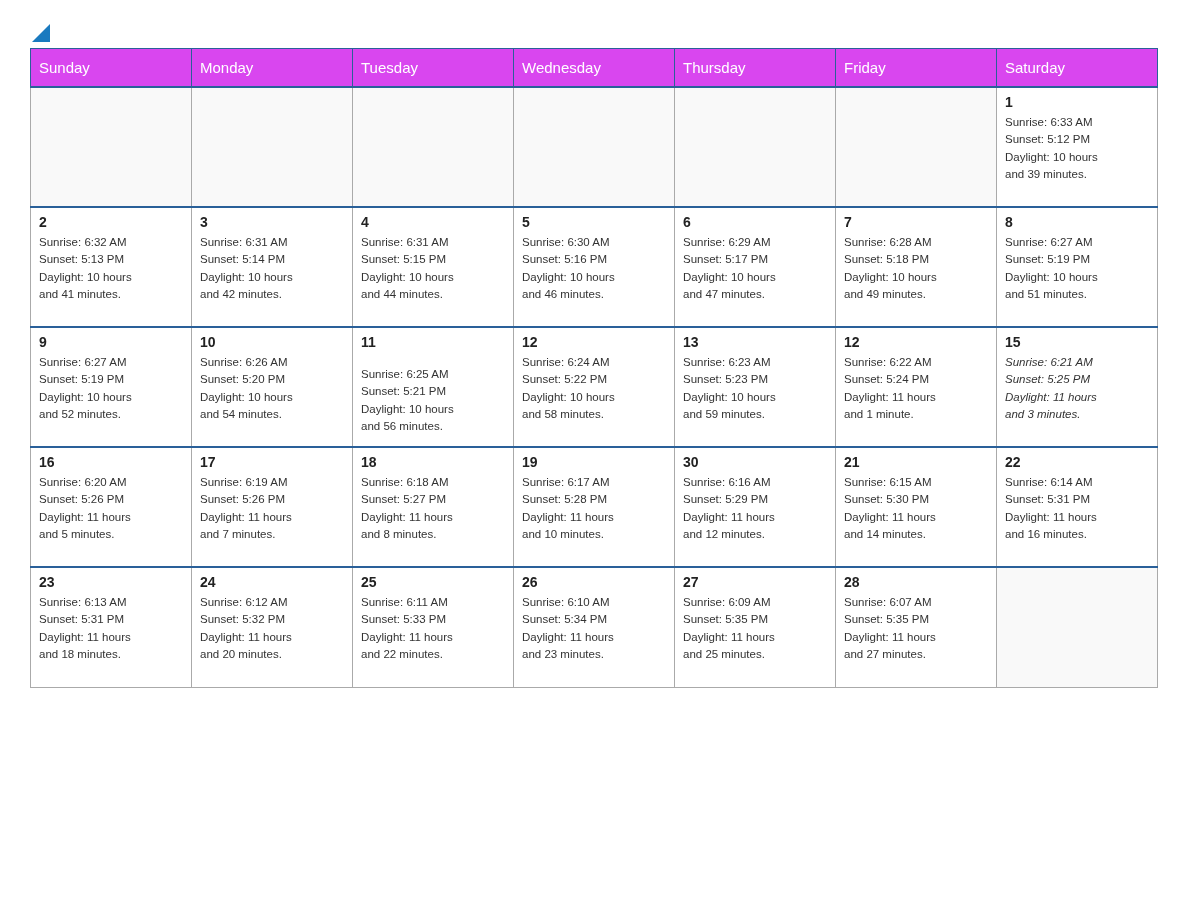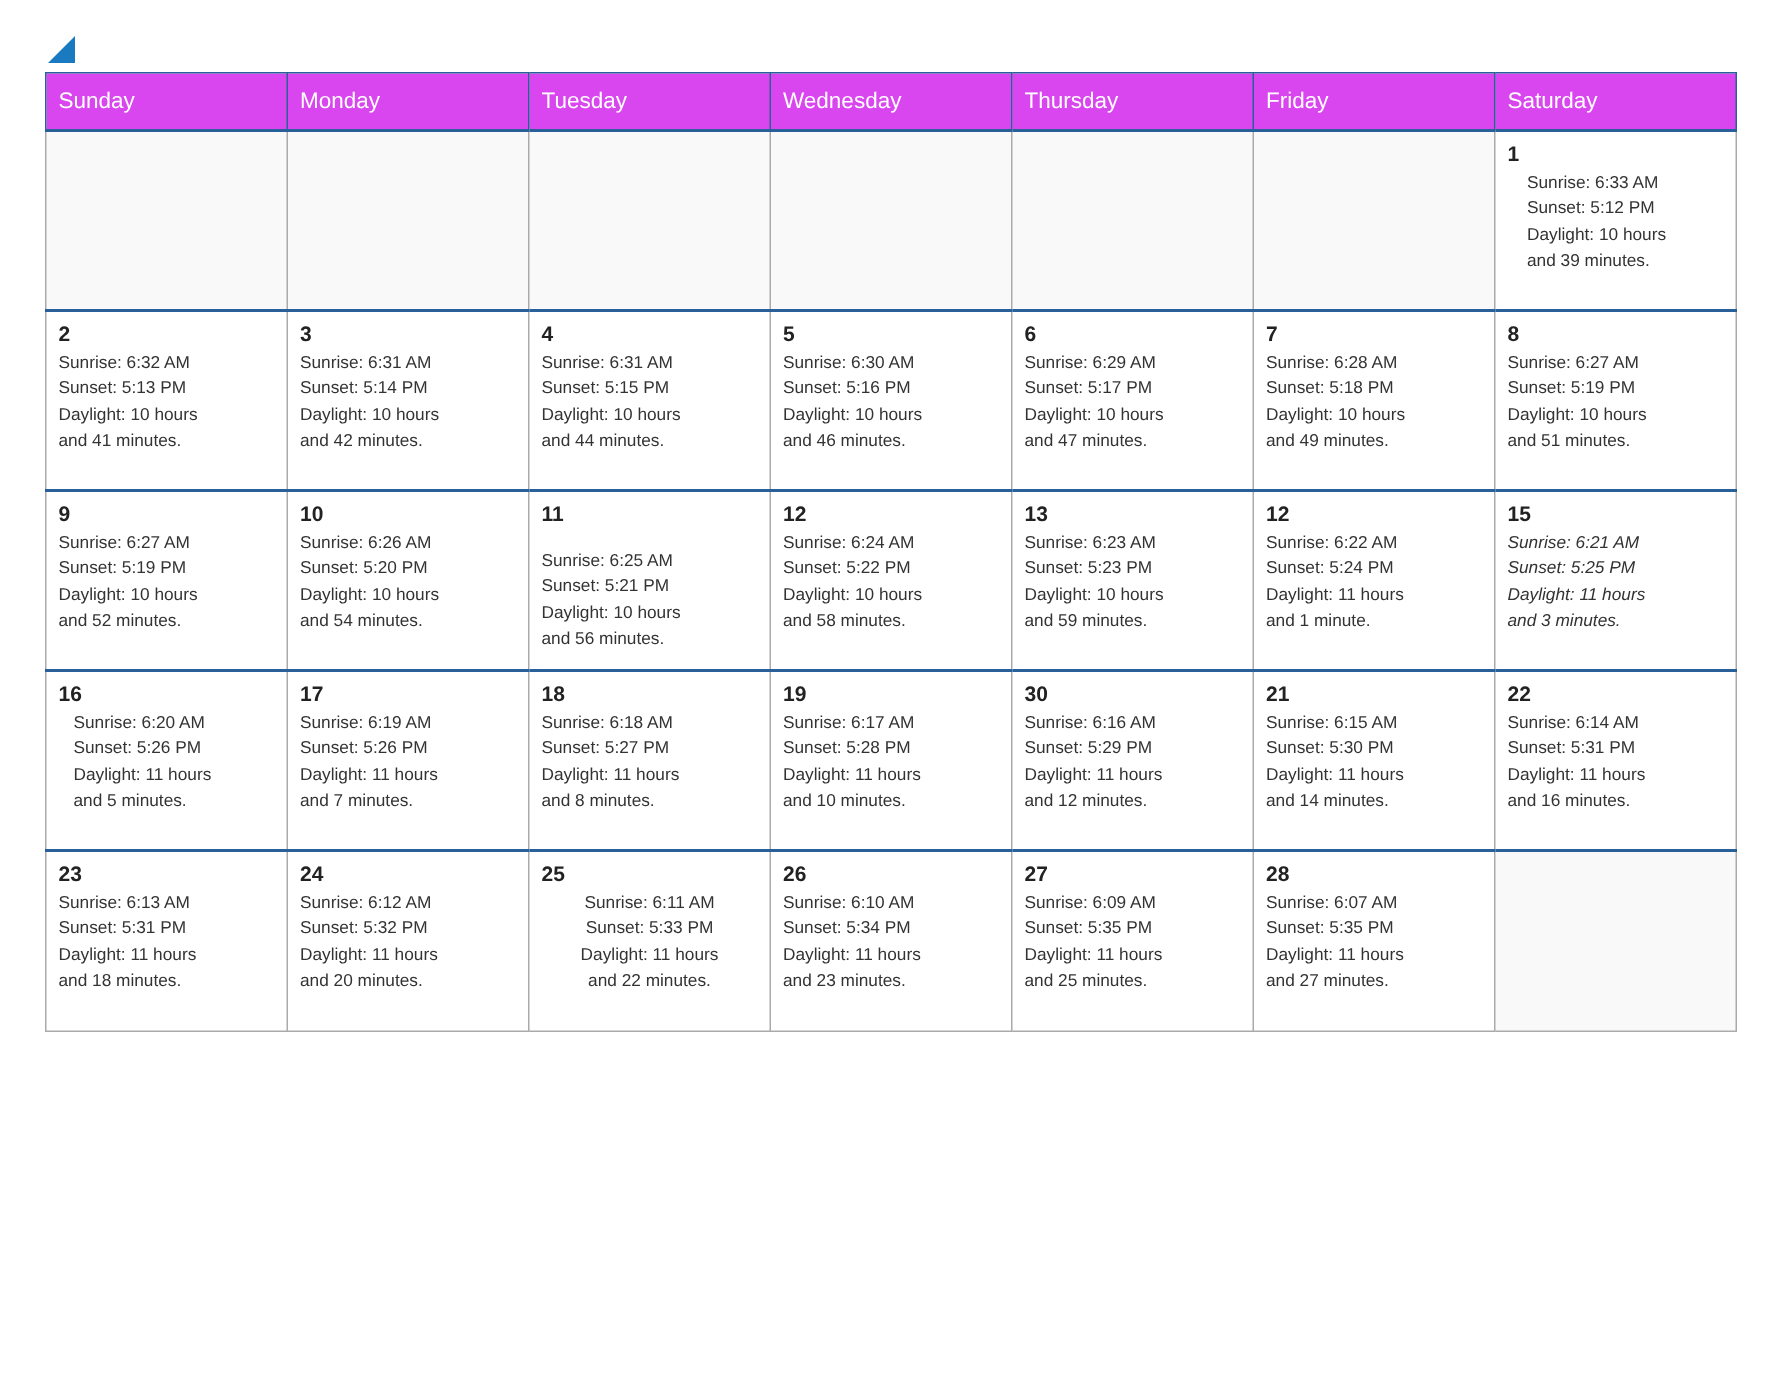--- a/index.html
+++ b/index.html
@@ -140,21 +140,21 @@
   <tbody id="calendar-body">
   <tr>
         <td class="empty-cell"></td>
         <td class="empty-cell"></td>
         <td class="empty-cell"></td>
         <td class="empty-cell"></td>
         <td class="empty-cell"></td>
         <td class="empty-cell"></td>
         <td>
           <span class="day-number">1</span>
-          <div class="day-info" style="white-space: pre-line; margin-left: 13px;">Sunrise: 6:33 AM
+          <div class="day-info" style="white-space: pre-line;">Sunrise: 6:33 AM
 Sunset: 5:12 PM
 Daylight: 10 hours
 and 39 minutes.</div>
         </td>
       </tr>
       <tr>
         <td>
           <span class="day-number">2</span>
           <div class="day-info" style="white-space: pre-line;">Sunrise: 6:32 AM
 Sunset: 5:13 PM
@@ -251,21 +251,21 @@
           <span class="day-number">15</span>
           <div class="day-info" style="white-space: pre-line; font-style: italic;">Sunrise: 6:21 AM
 Sunset: 5:25 PM
 Daylight: 11 hours
 and 3 minutes.</div>
         </td>
       </tr>
       <tr>
         <td>
           <span class="day-number">16</span>
-          <div class="day-info" style="white-space: pre-line; margin-left: 10px;">Sunrise: 6:20 AM
+          <div class="day-info" style="white-space: pre-line;">Sunrise: 6:20 AM
 Sunset: 5:26 PM
 Daylight: 11 hours
 and 5 minutes.</div>
         </td>
         <td>
           <span class="day-number">17</span>
           <div class="day-info" style="white-space: pre-line;">Sunrise: 6:19 AM
 Sunset: 5:26 PM
 Daylight: 11 hours
 and 7 minutes.</div>
@@ -316,21 +316,21 @@
         </td>
         <td>
           <span class="day-number">24</span>
           <div class="day-info" style="white-space: pre-line;">Sunrise: 6:12 AM
 Sunset: 5:32 PM
 Daylight: 11 hours
 and 20 minutes.</div>
         </td>
         <td>
           <span class="day-number">25</span>
-          <div class="day-info" style="white-space: pre-line; text-align: center;">Sunrise: 6:11 AM
+          <div class="day-info" style="white-space: pre-line;">Sunrise: 6:11 AM
 Sunset: 5:33 PM
 Daylight: 11 hours
 and 22 minutes.</div>
         </td>
         <td>
           <span class="day-number">26</span>
           <div class="day-info" style="white-space: pre-line;">Sunrise: 6:10 AM
 Sunset: 5:34 PM
 Daylight: 11 hours
 and 23 minutes.</div>

